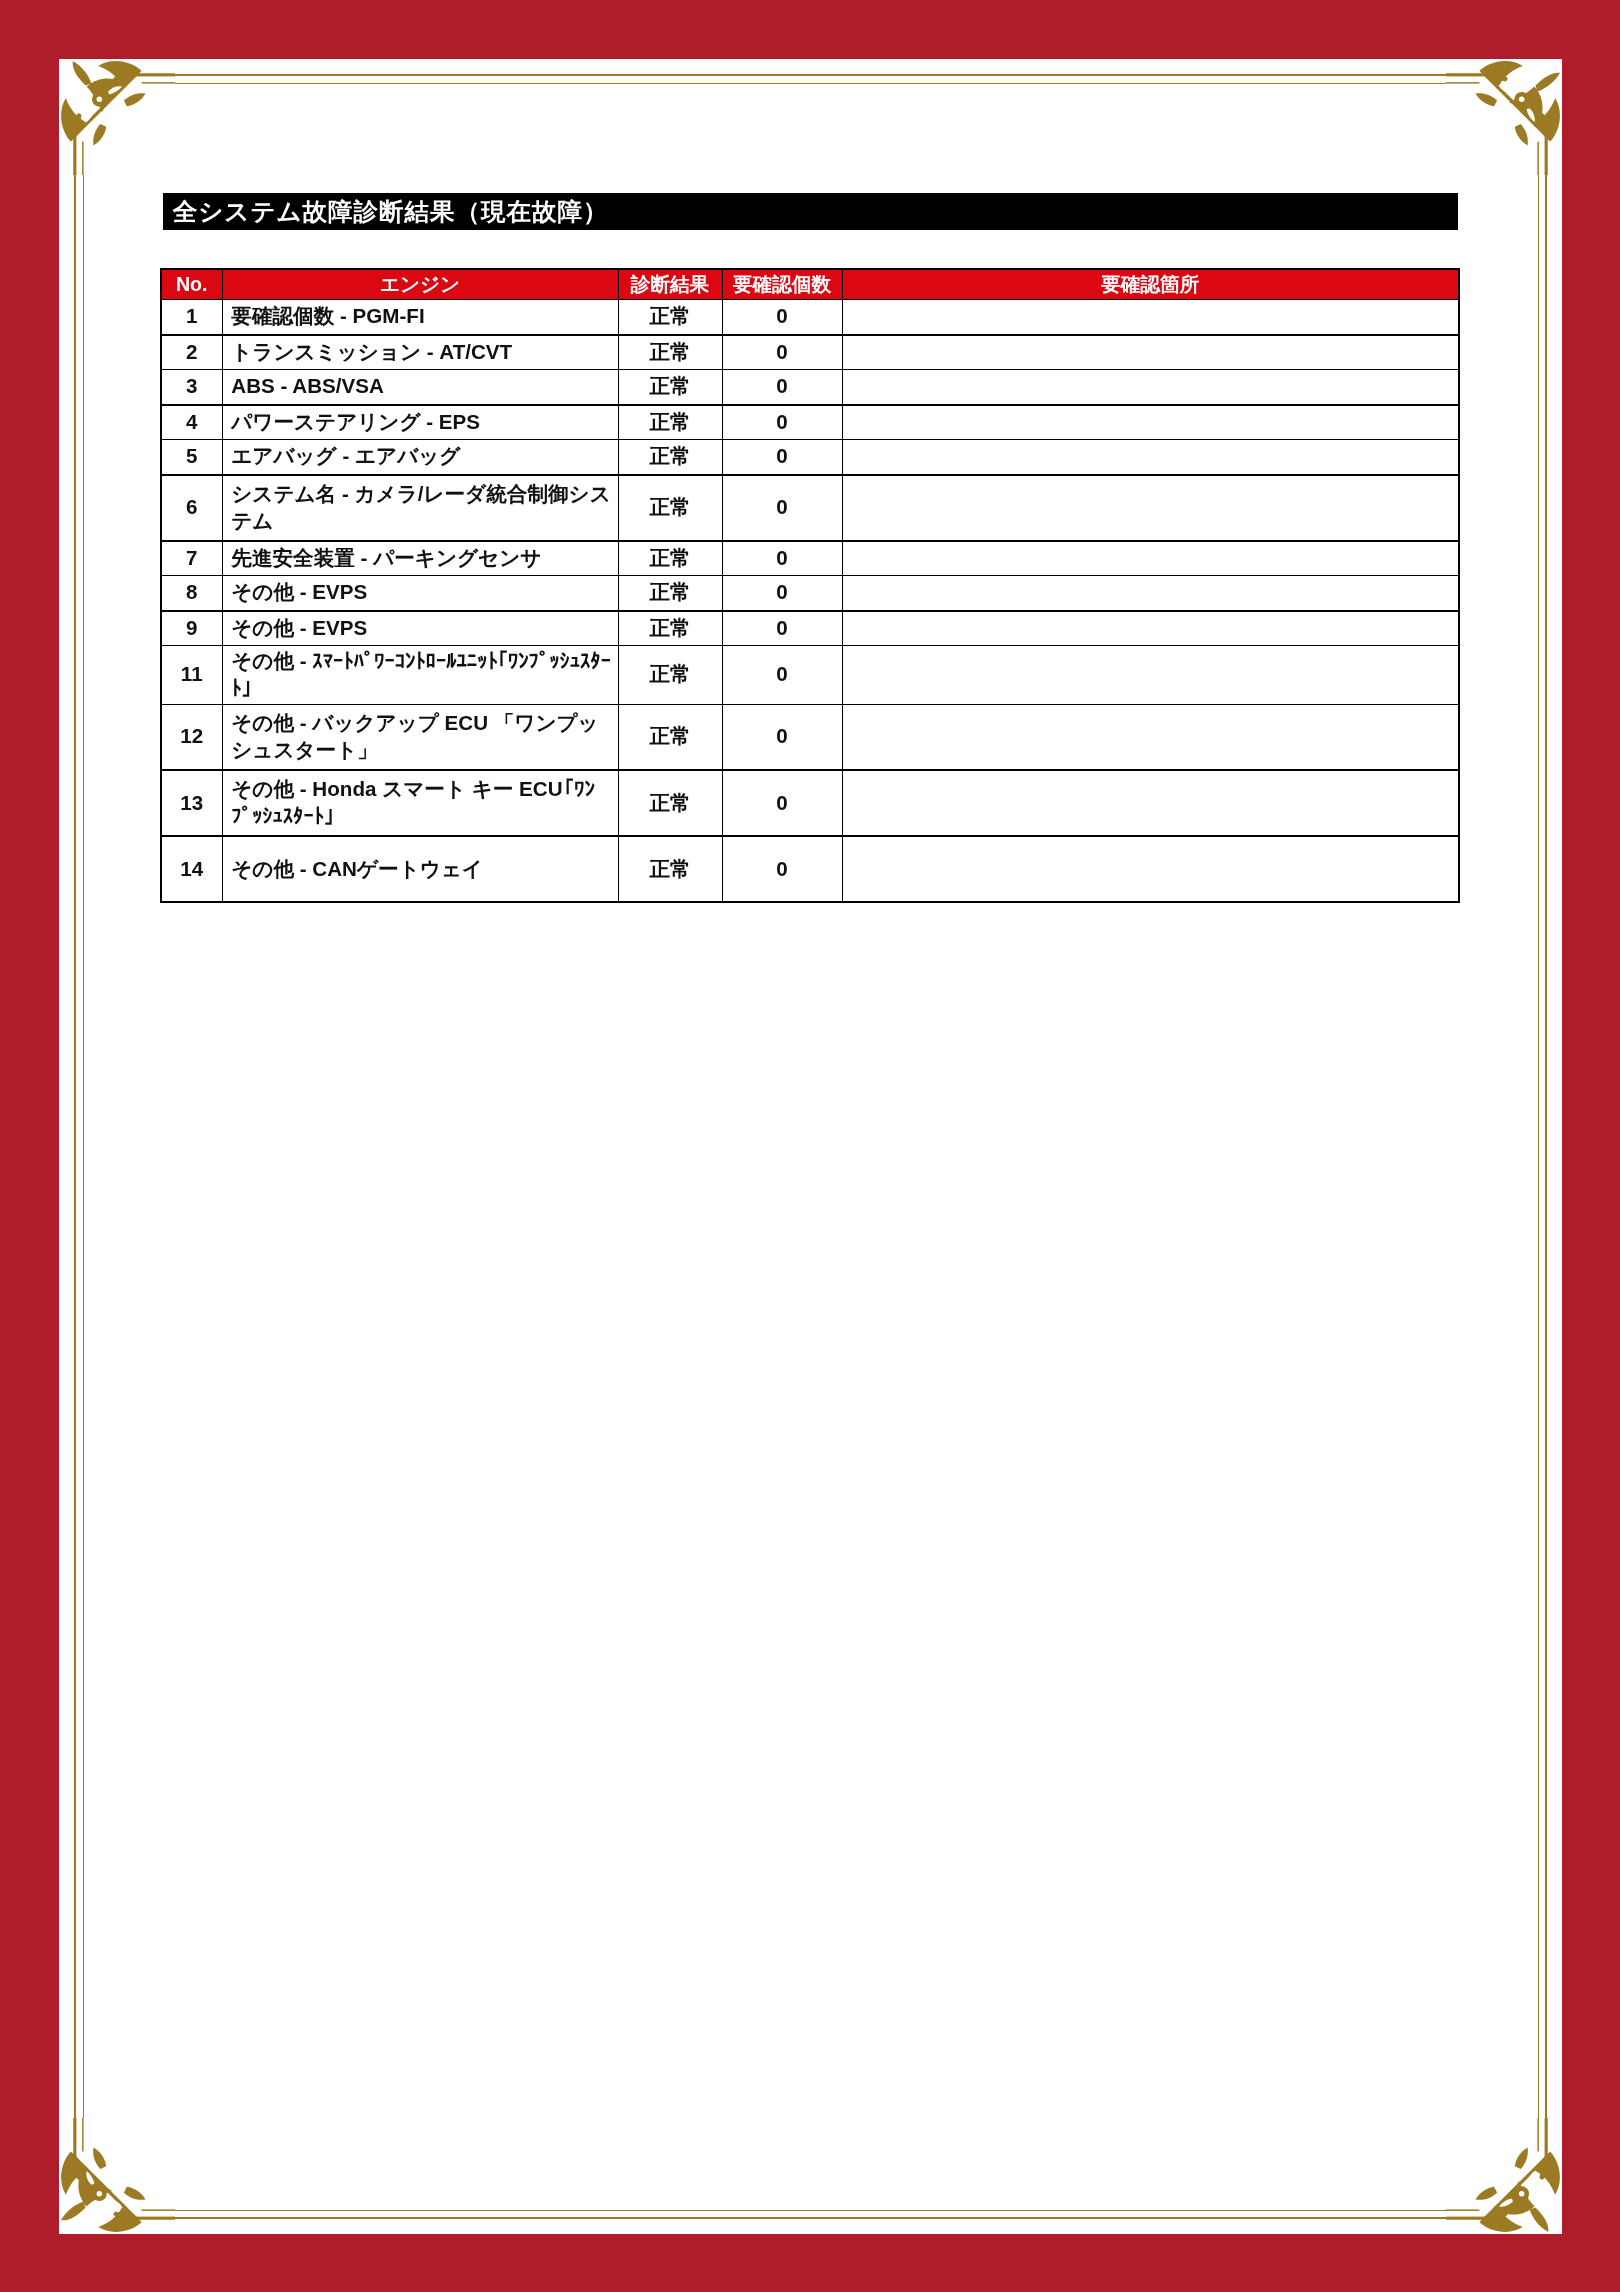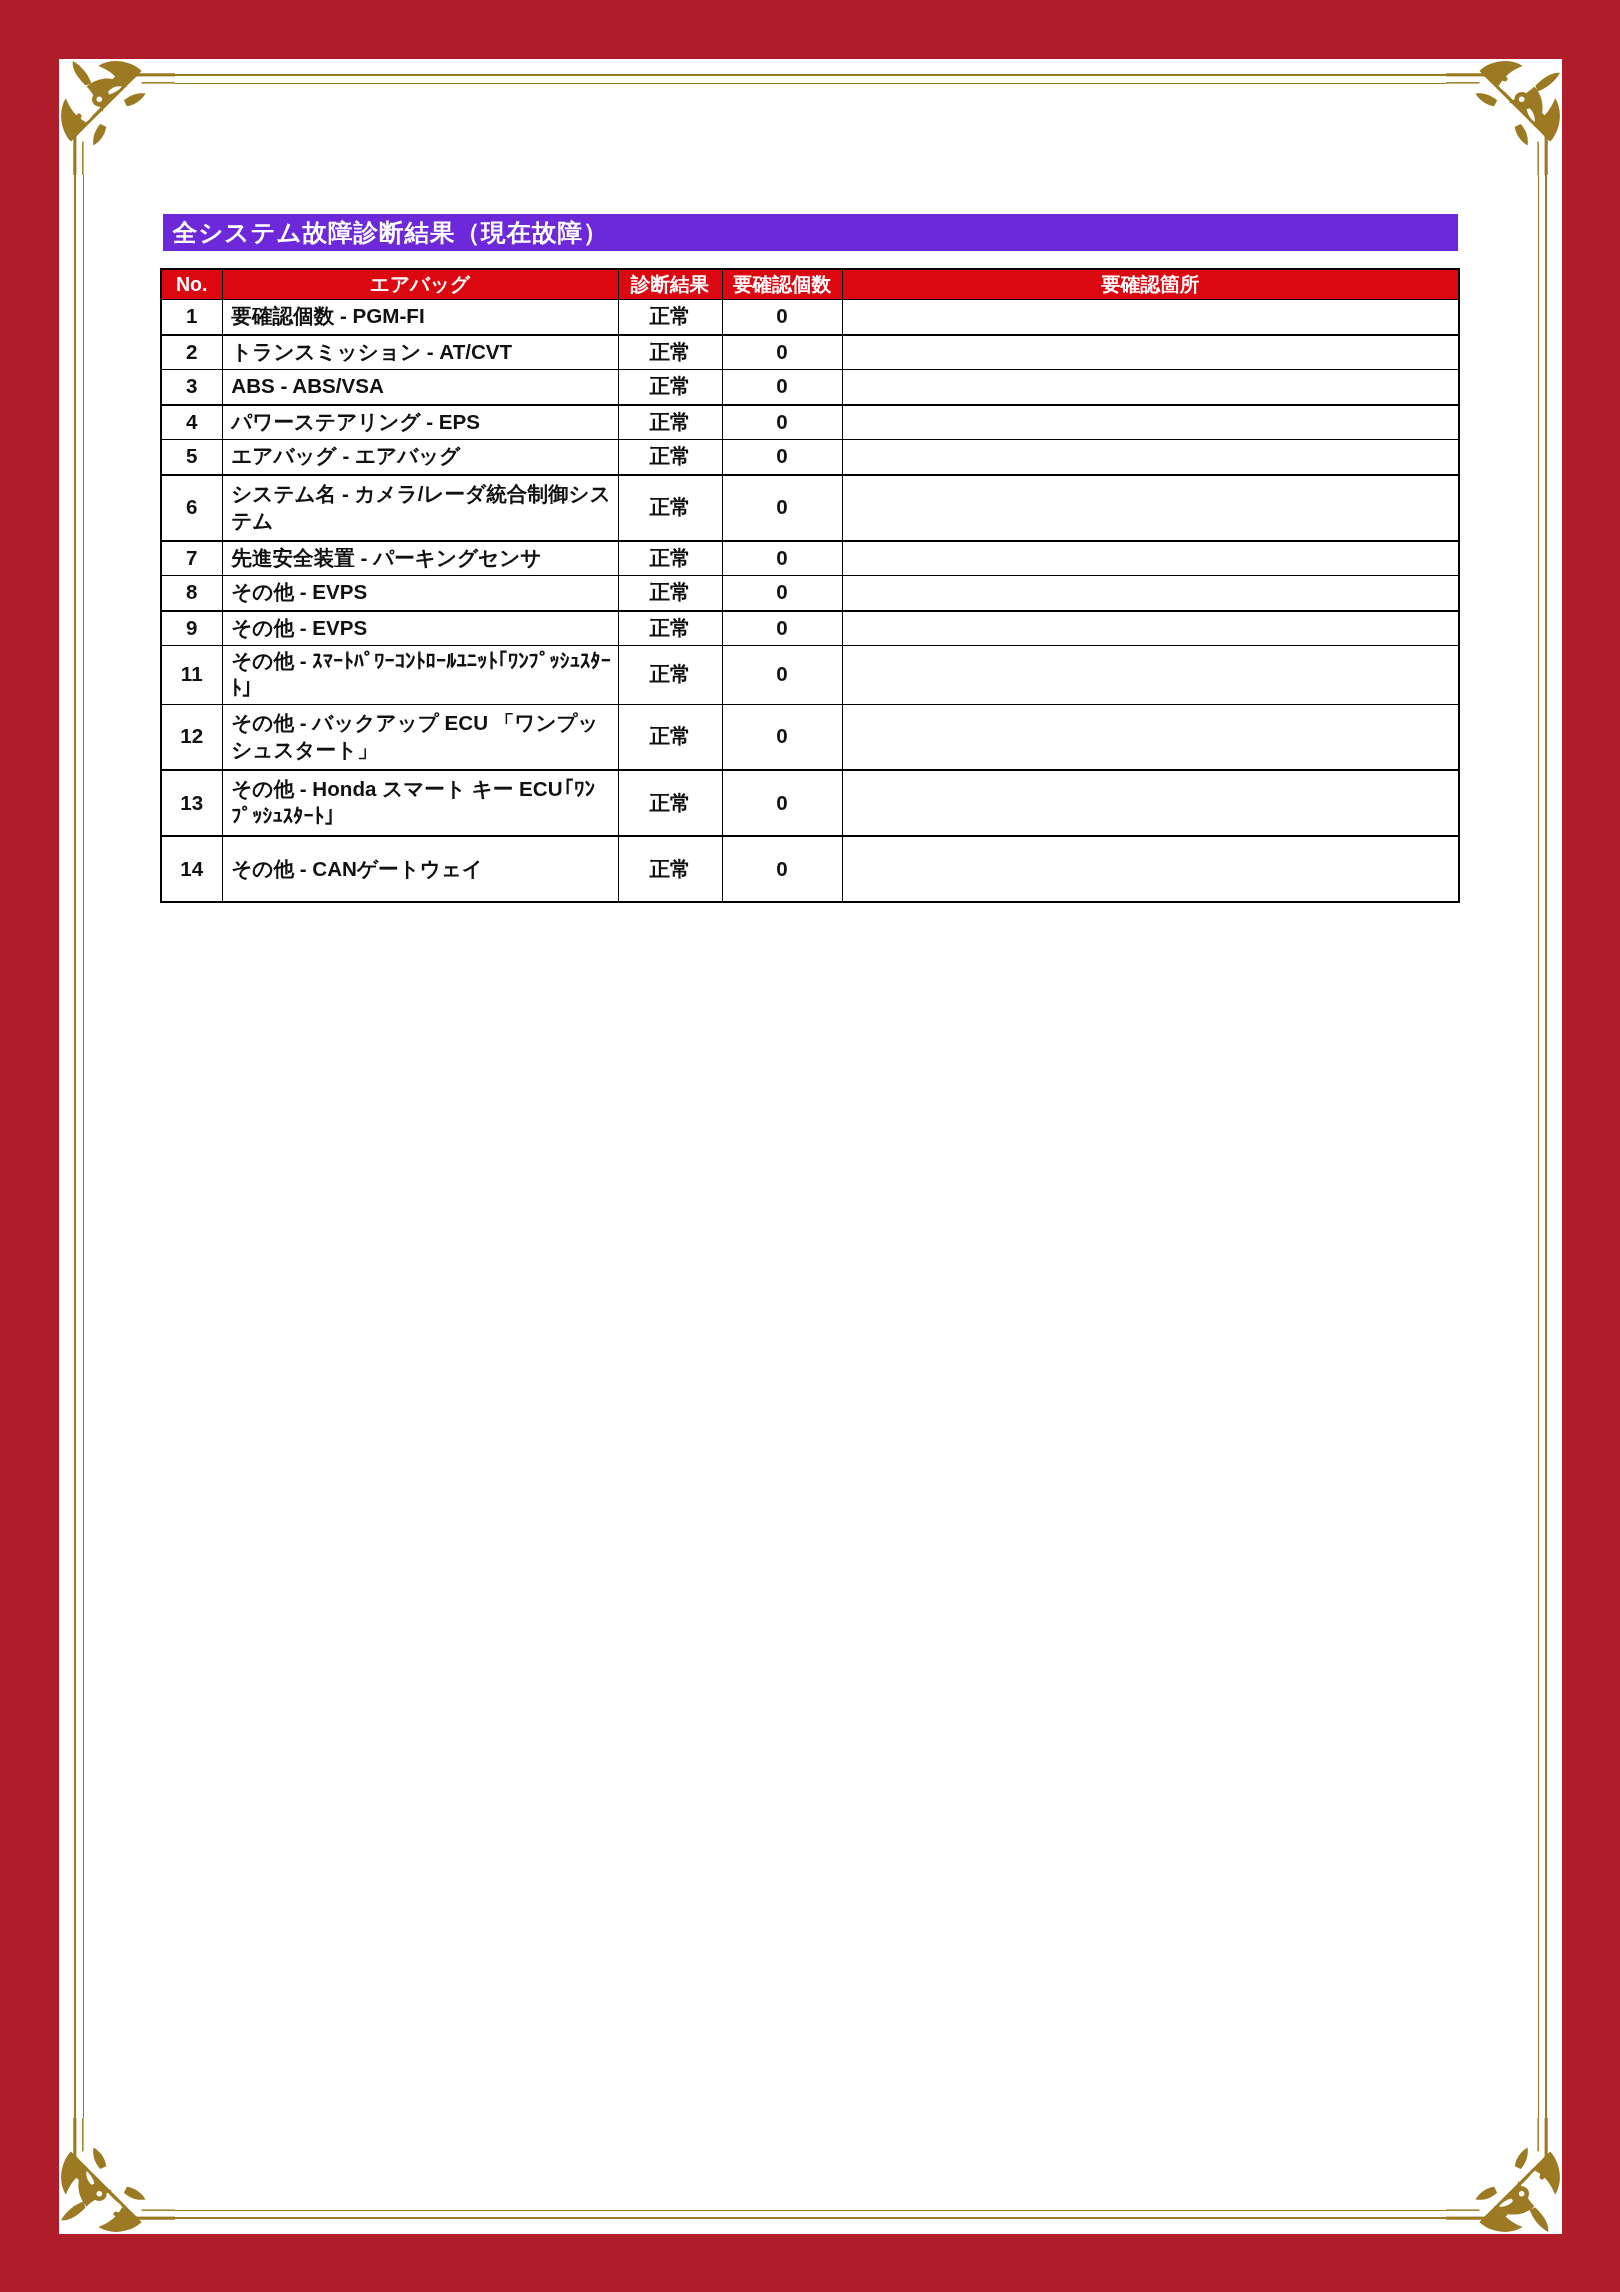--- a/index.html
+++ b/index.html
@@ -36,30 +36,29 @@
   .corner.tl { left: 0; top: 0; }
   .corner.tr { right: 0; top: 0; transform: rotate(90deg); }
   .corner.br { right: 0; bottom: 0; transform: rotate(180deg); }
   .corner.bl { left: 0; bottom: 0; transform: rotate(270deg); }
 
   
   .title-bar {
     position: absolute;
     left: 104px; top: 134px;
     width: 1295px; height: 37px;
-    background: #6d28d9;
+    background: #000000;
     color: #ffffff;
     font-size: 24.5px;
     font-weight: bold;
     line-height: 37px;
     padding-left: 9.8px;
     box-sizing: border-box;
     letter-spacing: 1px;
     white-space: nowrap;
-    margin-top: 21px;
   }
 
   
   table.report {
     position: absolute;
     left: 101px; top: 209px;
     width: 1298px;
     border-collapse: collapse;
     table-layout: fixed;
     border: 2.5px solid #000;
@@ -167,21 +166,21 @@
     <colgroup>
       <col style="width:61px">
       <col style="width:396px">
       <col style="width:104px">
       <col style="width:120px">
       <col style="width:617px">
     </colgroup>
     <thead>
       <tr>
         <th>No.</th>
-        <th>エアバッグ</th>
+        <th>エンジン</th>
         <th>診断結果</th>
         <th>要確認個数</th>
         <th>要確認箇所</th>
       </tr>
     </thead>
     <tbody>
         <tr>
     <td>1</td>
     <td class="sys">要確認個数 - PGM-FI</td>
     <td>正常</td>

